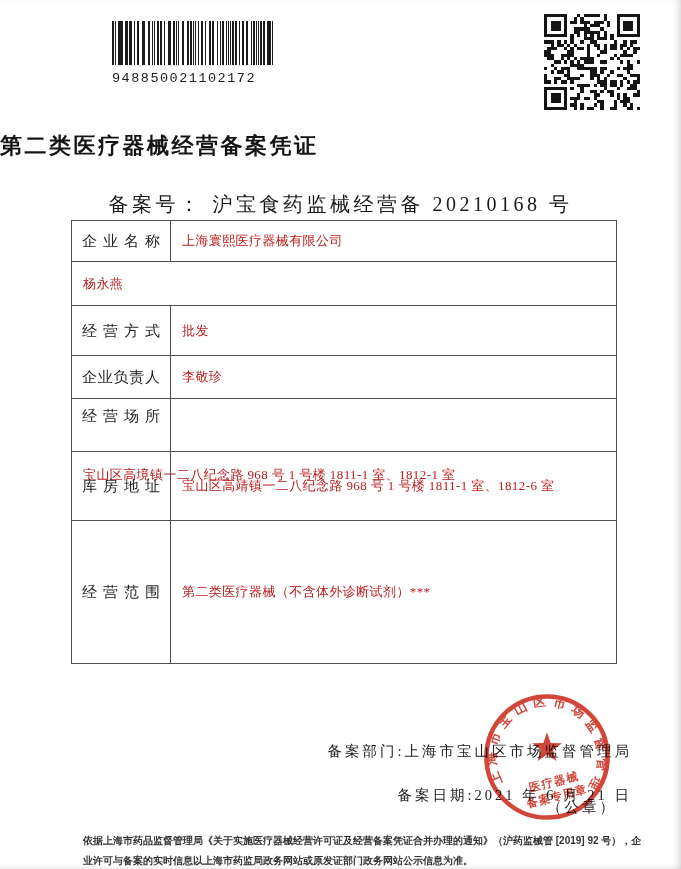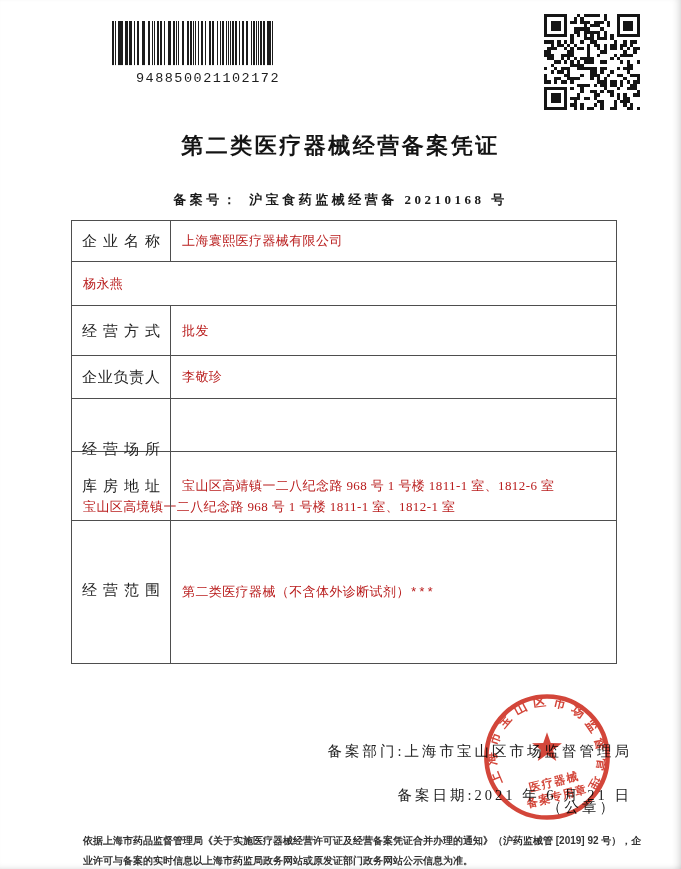--- a/index.html
+++ b/index.html
@@ -6,46 +6,46 @@
   .page{
     position:relative;
     width:681px;height:869px;
     background:#fff;
     font-family:"Liberation Serif","DejaVu Serif",serif;
     color:#222;
     overflow:hidden;
     box-shadow: inset -7px 0 8px -6px rgba(0,0,0,.20), inset 0 -5px 6px -5px rgba(0,0,0,.12);
   }
   
-  .barcode-wrap{position:absolute;left:112px;top:21px;width:168px;text-align:right;}
+  .barcode-wrap{position:absolute;left:112px;top:21px;width:168px;text-align:left;}
   .barcode-svg{display:block;width:168px;height:46px;}
   .barcode-num{
     margin-top:4px;font-family:"Liberation Mono","DejaVu Sans Mono",monospace;
     font-size:13.5px;letter-spacing:1.5px;color:#1d1d1d;
   }
   .qr-svg{position:absolute;left:544px;top:14px;width:96px;height:96px;shape-rendering:crispEdges;}
   
   .cert-title{
     position:absolute;left:0;top:131px;width:100%;
-    text-align:center;font-size:22px;font-weight:700;letter-spacing:2.5px;color:#141414;
+    font-size:22px;font-weight:700;letter-spacing:2.5px;color:#141414;
   }
   .filing-line{
     position:absolute;left:0;top:191px;width:100%;
-    text-align:center;font-size:13px;font-weight:700;letter-spacing:3.5px;color:#1a1a1a;
+    text-align:center;font-size:20px;font-weight:400;letter-spacing:3.5px;color:#1a1a1a;
     white-space:nowrap;
   }
   .filing-line .gap{display:inline-block;width:10px;}
   
   .cert-table{
     position:absolute;left:71px;top:220px;width:546px;
     border:1px solid #4e4e4e;box-sizing:border-box;
     display:flex;flex-direction:column;
   }
-  .trow{display:flex;border-bottom:1px solid #4e4e4e;box-sizing:border-box;}
-  .trow:last-child{border-bottom:none;font-family:Liberation Mono, monospace;}
+  .trow{display:flex;border-bottom:1px solid #4e4e4e;box-sizing:border-box;justify-content:center;}
+  .trow:last-child{border-bottom:none;}
   .tlabel{
     width:99px;flex:0 0 99px;border-right:1px solid #4e4e4e;box-sizing:border-box;
     display:flex;align-items:center;justify-content:center;
   }
   .ltext{
     display:inline-block;width:78px;font-size:15px;color:#1f1f1f;
     text-align:justify;text-align-last:justify;line-height:1.2;
   }
   .tvalue{
     flex:1;display:flex;align-items:center;

